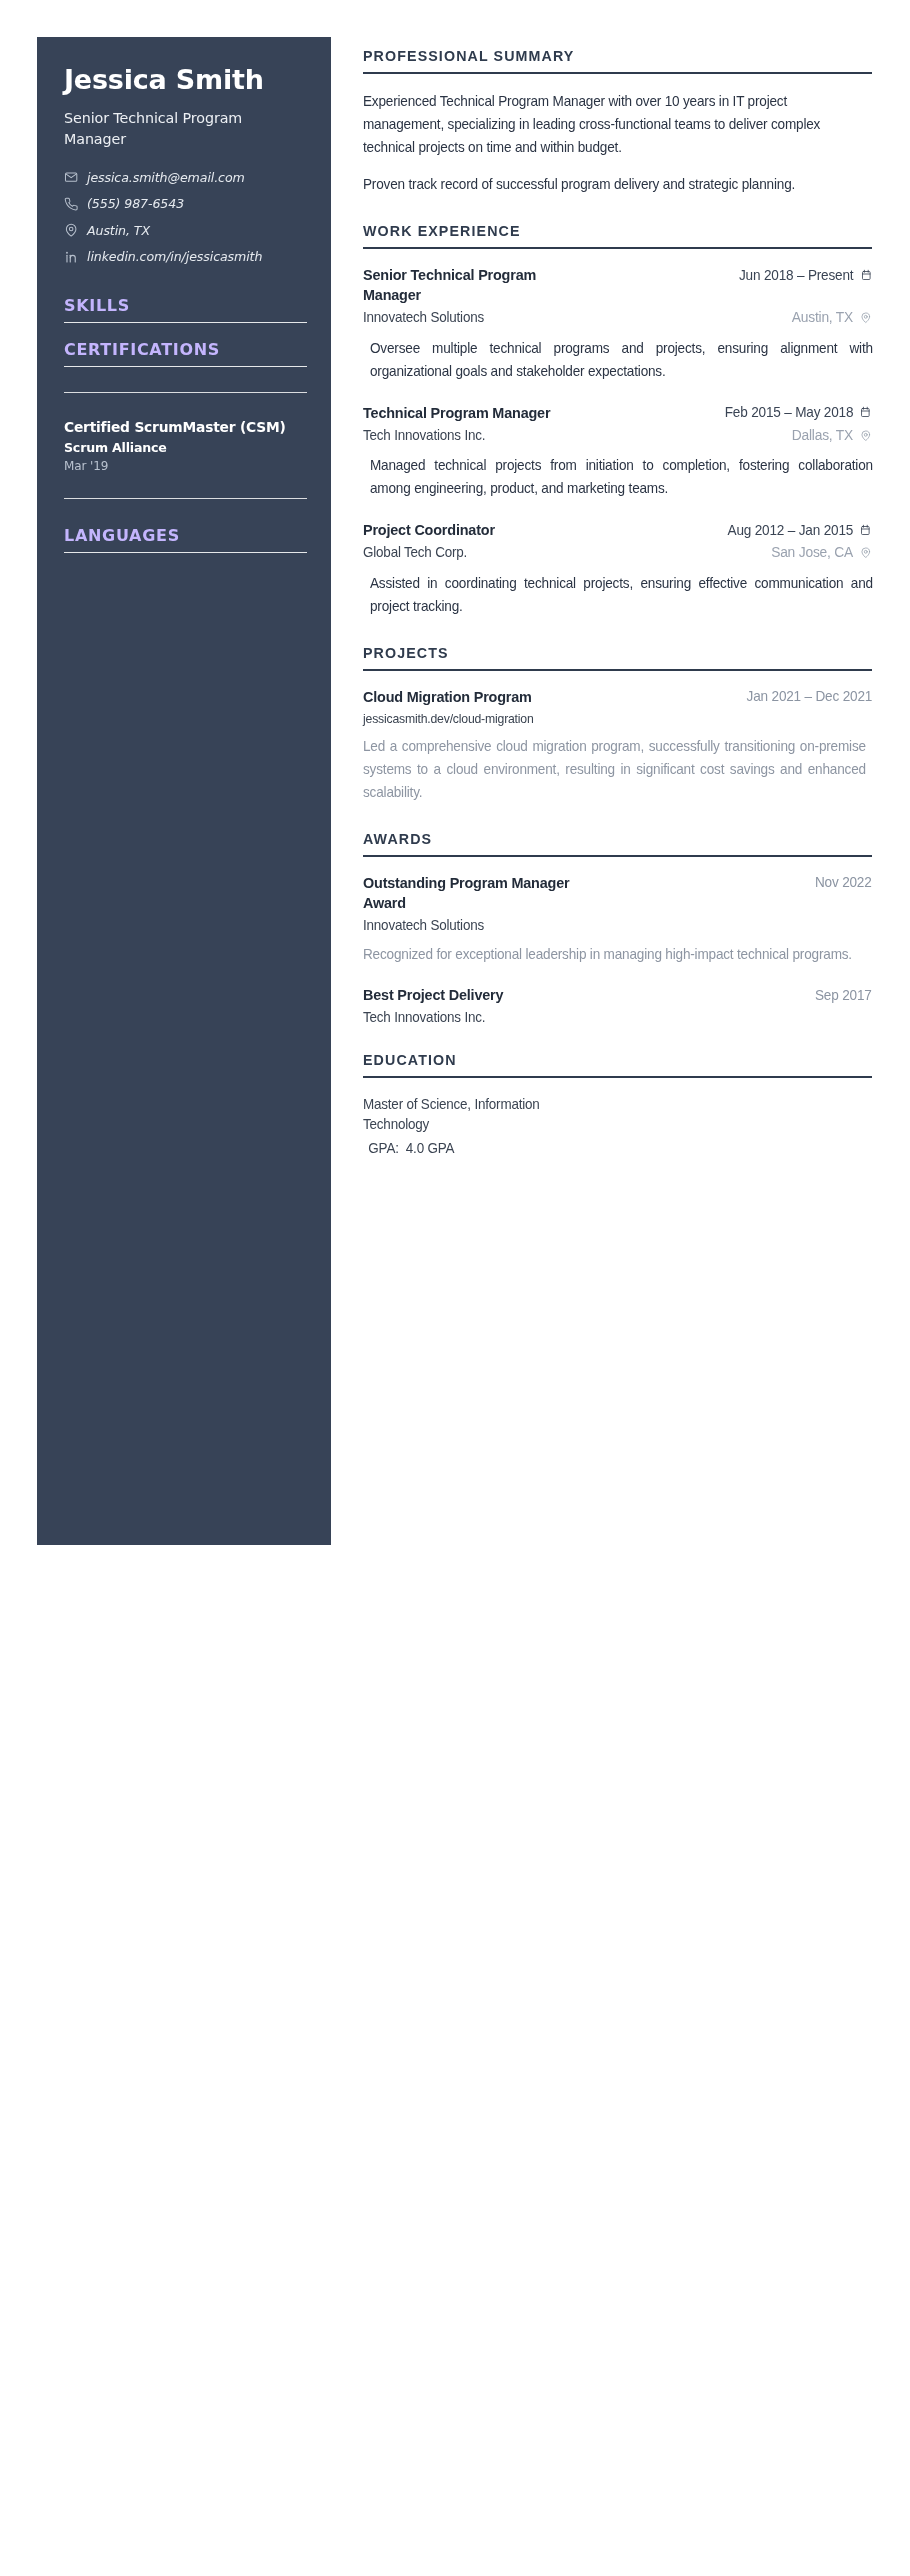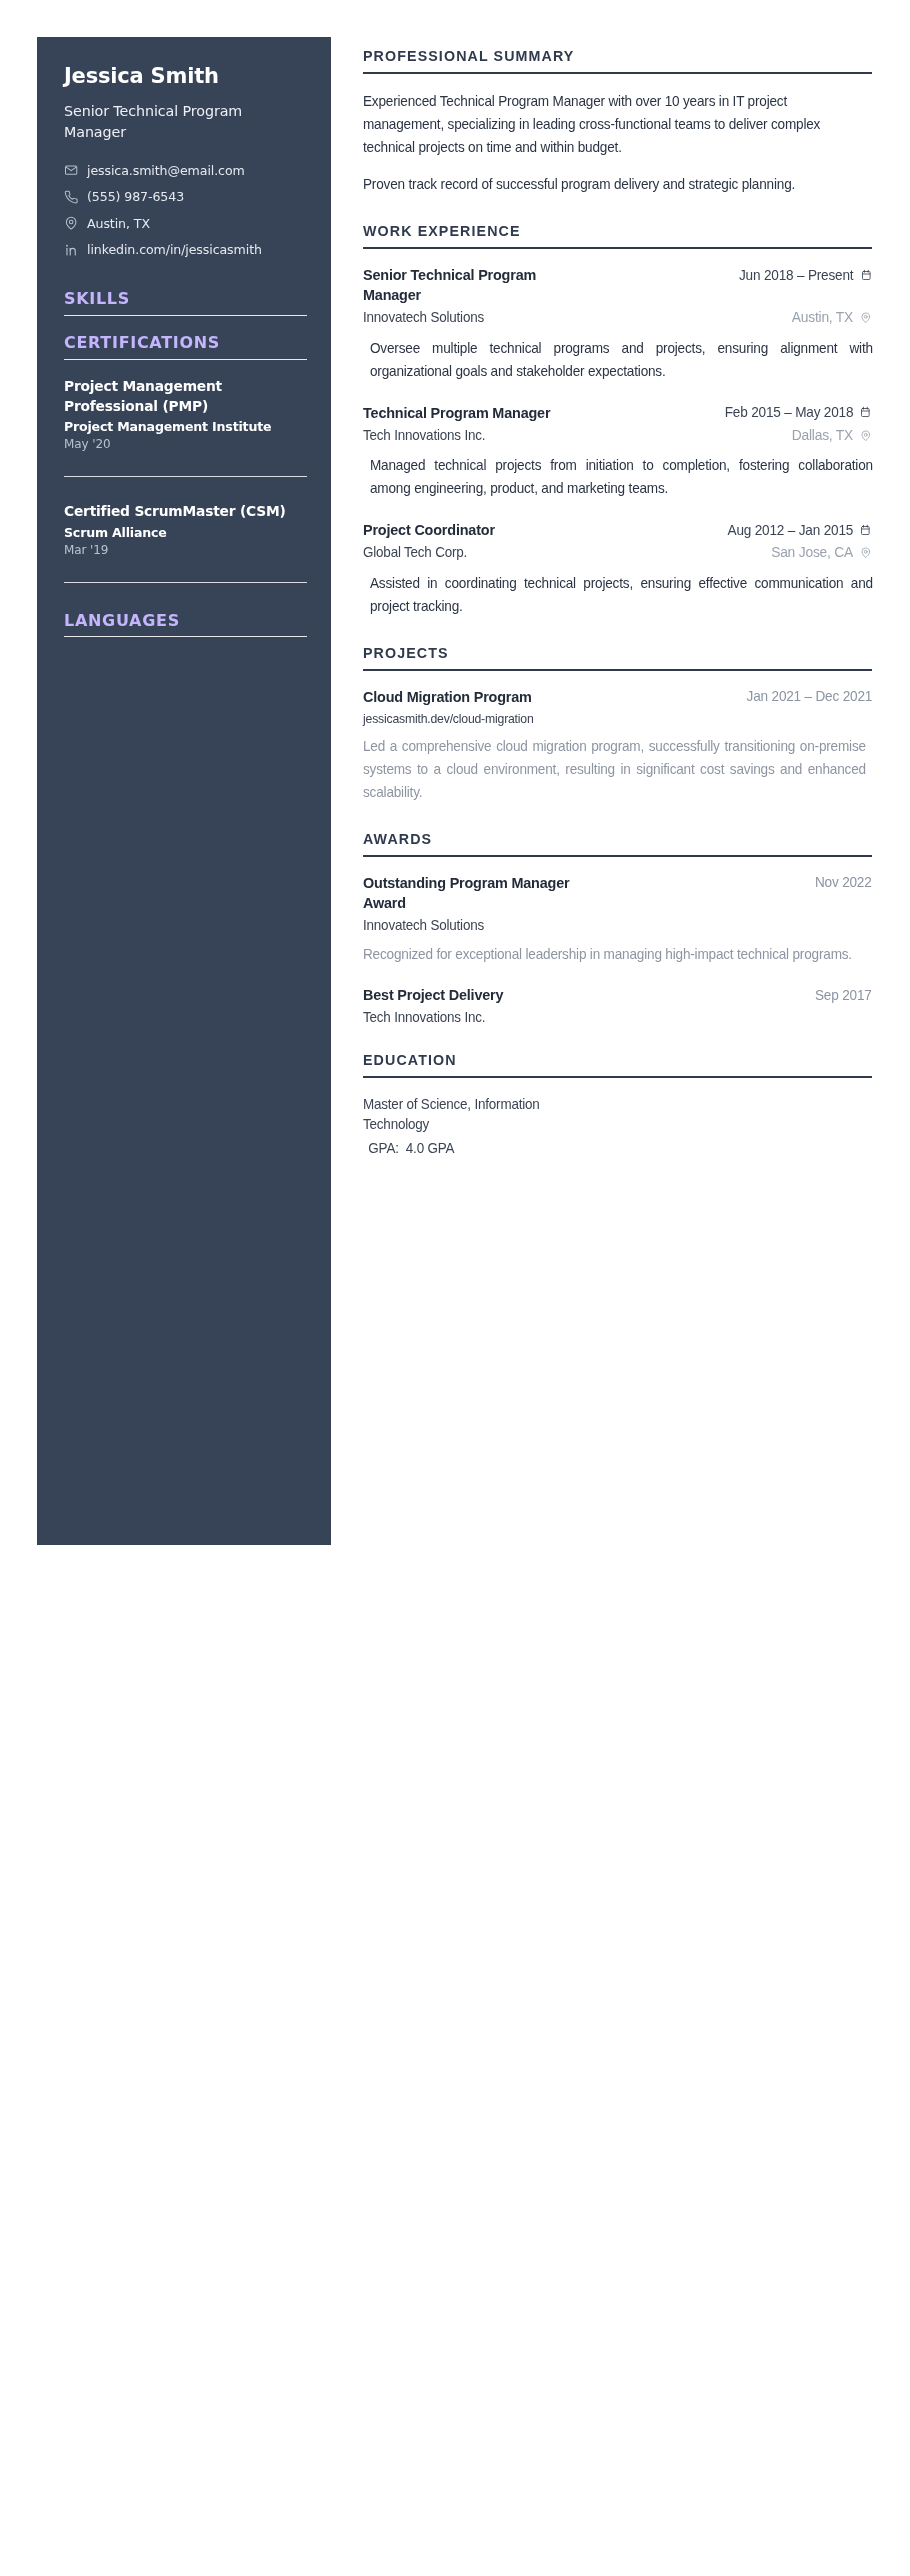--- a/index.html
+++ b/index.html
@@ -35,21 +35,21 @@
     flex: 0 0 294px;
     background: #374357;
     color: #ffffff;
     padding: 27.5px 24px 37px 27px;
     box-sizing: border-box;
     min-height: 1508px;
   }
 
   .name {
     font-family: "DejaVu Sans", sans-serif;
-    font-size: 21px;
+    font-size: 27px;
     font-weight: bold;
     line-height: 1.14;
     letter-spacing: -0.2px;
     color: #ffffff;
     margin: 0 0 12.6px 0;
   }
 
   .job-title {
     font-family: "DejaVu Sans", sans-serif;
     font-size: 14.3px;
@@ -67,20 +67,21 @@
   }
   .contact-item {
     display: flex;
     align-items: center;
     gap: 8px;
     margin-bottom: 11.5px;
     font-family: "DejaVu Sans", sans-serif;
     font-size: 12.6px;
     color: #e6eaef;
     letter-spacing: -0.1px;
+    font-style: italic;
   }
   .contact-item:last-child { margin-bottom: 0; }
   .contact-icon {
     flex: 0 0 15px;
     width: 15px;
     height: 15px;
     display: inline-flex;
     align-items: center;
     justify-content: center;
     color: #b7c0cd;
@@ -379,25 +380,20 @@
           <span>linkedin.com/in/jessicasmith</span>
         </li>
       </ul>
 
       <h2 class="side-heading">SKILLS</h2>
       <div class="side-rule"></div>
 
       <h2 class="side-heading">CERTIFICATIONS</h2>
       <div class="side-rule"></div>
       <ul class="cert-list">
-        <li class="cert-item">
-          <div class="cert-name">Project Management Professional (PMP)</div>
-          <div class="cert-org">Project Management Institute</div>
-          <div class="cert-date">May '20</div>
-        </li>
         <li class="cert-divider"></li>
         <li class="cert-item">
           <div class="cert-name">Certified ScrumMaster (CSM)</div>
           <div class="cert-org">Scrum Alliance</div>
           <div class="cert-date">Mar '19</div>
         </li>
         <li class="cert-divider"></li>
       </ul>
 
       <h2 class="side-heading">LANGUAGES</h2>

